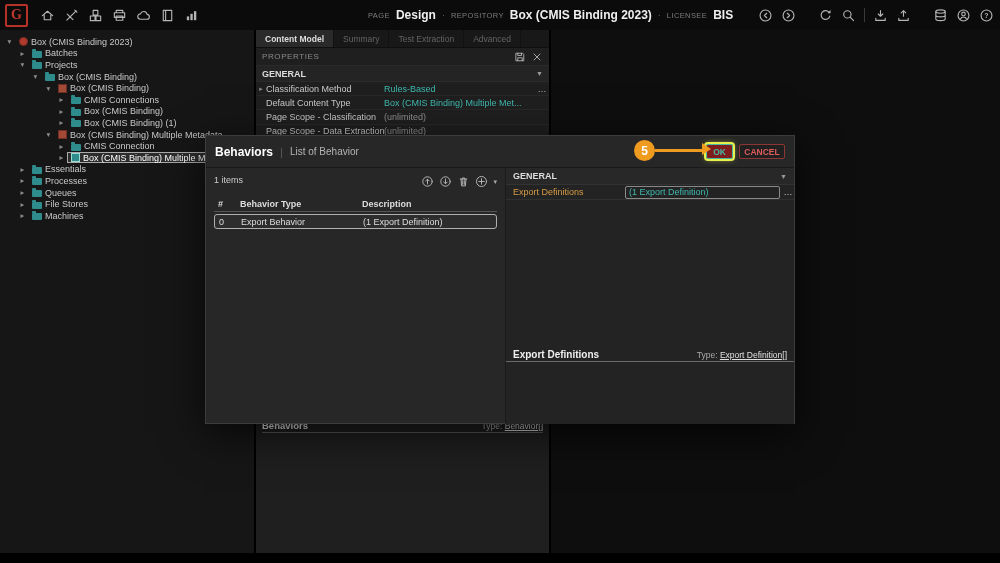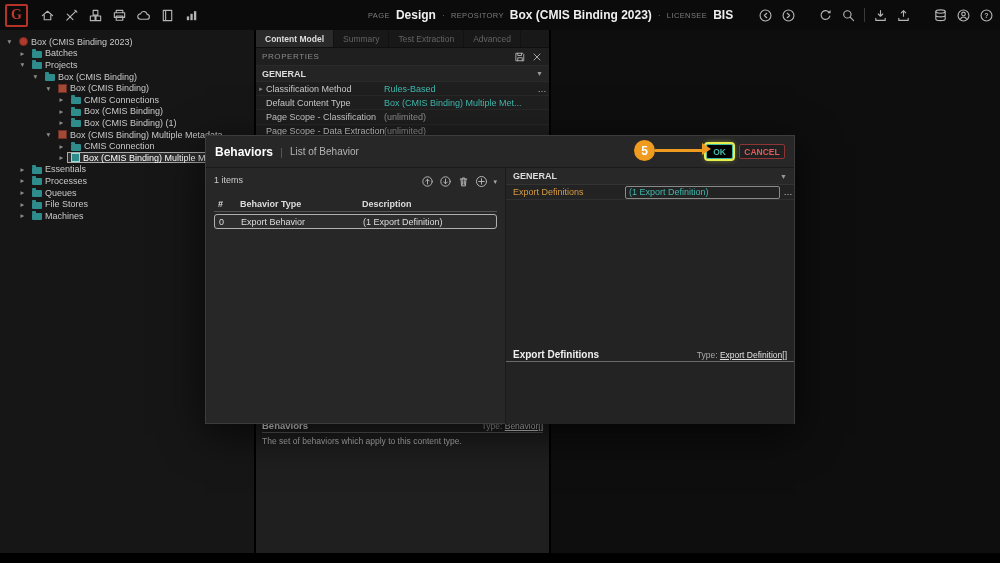--- a/index.html
+++ b/index.html
@@ -61,21 +61,21 @@
   .rightpane{position:absolute;top:30px;left:551px;width:449px;height:523px;background:#0e0e0e}
   
   .modal{position:absolute;left:205px;top:135px;width:590px;height:289px;background:#272727;border:1px solid #3c3c3c;
     box-shadow:0 10px 40px rgba(0,0,0,.7);box-sizing:border-box;z-index:10}
   .modal-head{height:31px;display:flex;align-items:center;padding:0 9px;border-bottom:1px solid #1a1a1a}
   .m-title{font-size:12px;font-weight:bold;color:#fff}
   .m-sep{color:#5c5c5c;margin:0 7px;font-size:11px}
   .m-sub{font-size:10px;color:#b5b5b5}
   .m-btns{margin-left:auto;display:flex;gap:6px;align-items:center}
   .btn{font-size:8.5px;font-weight:bold;height:15px;display:flex;align-items:center;justify-content:center;border-radius:2px;box-sizing:border-box;cursor:default}
-  .btn-ok{width:27px;color:#45b8a8;border:1px solid #45b8a8;background:#000000;outline:2px solid #e8ef4d;box-shadow:0 0 6px rgba(232,239,77,.8)}
+  .btn-ok{width:27px;color:#45b8a8;border:1px solid #45b8a8;background:#7f1d1d;outline:2px solid #e8ef4d;box-shadow:0 0 6px rgba(232,239,77,.8)}
   .btn-cancel{width:46px;color:#e05c5c;border:1px solid #8e3636;background:#202020}
   .modal-body{display:flex;height:256px}
   .mb-left{width:300px;box-sizing:border-box;padding:7px 8px;border-right:1px solid #1a1a1a}
   .items-row{display:flex;align-items:flex-start;font-size:9px;color:#ccc}
   .lt-icons{margin-left:auto;display:flex;gap:5px;align-items:center;color:#aaa}
   .lt-icons svg{width:13px;height:13px}
   .caret{font-size:7px;color:#aaa}
   .btable{margin-top:9px}
   .bt-head{display:grid;grid-template-columns:22px 122px 1fr;font-size:9px;font-weight:bold;color:#ddd;padding:2px 4px;border-bottom:1px solid #555}
   .bt-row{display:grid;grid-template-columns:22px 122px 1fr;font-size:9px;color:#ddd;height:13px;align-items:center;padding:0 4px;
@@ -405,21 +405,20 @@
   </div>
 </div>
 
   <div class="bhv-head">
     <span class="bhv-title">Behaviors</span>
     <span class="bhv-type">
       <span>Type:</span>
       <u>Behavior[]</u>
     </span>
   </div>
-  <div class="bhv-desc">The set of behaviors which apply to this content type.</div>
 </div>
 
 <div class="rightpane"></div>
 
 <div class="modal">
   <div class="modal-head">
     <span class="m-title">Behaviors</span>
     <span class="m-sep">|</span>
     <span class="m-sub">List of Behavior</span>
     <span class="m-btns">

